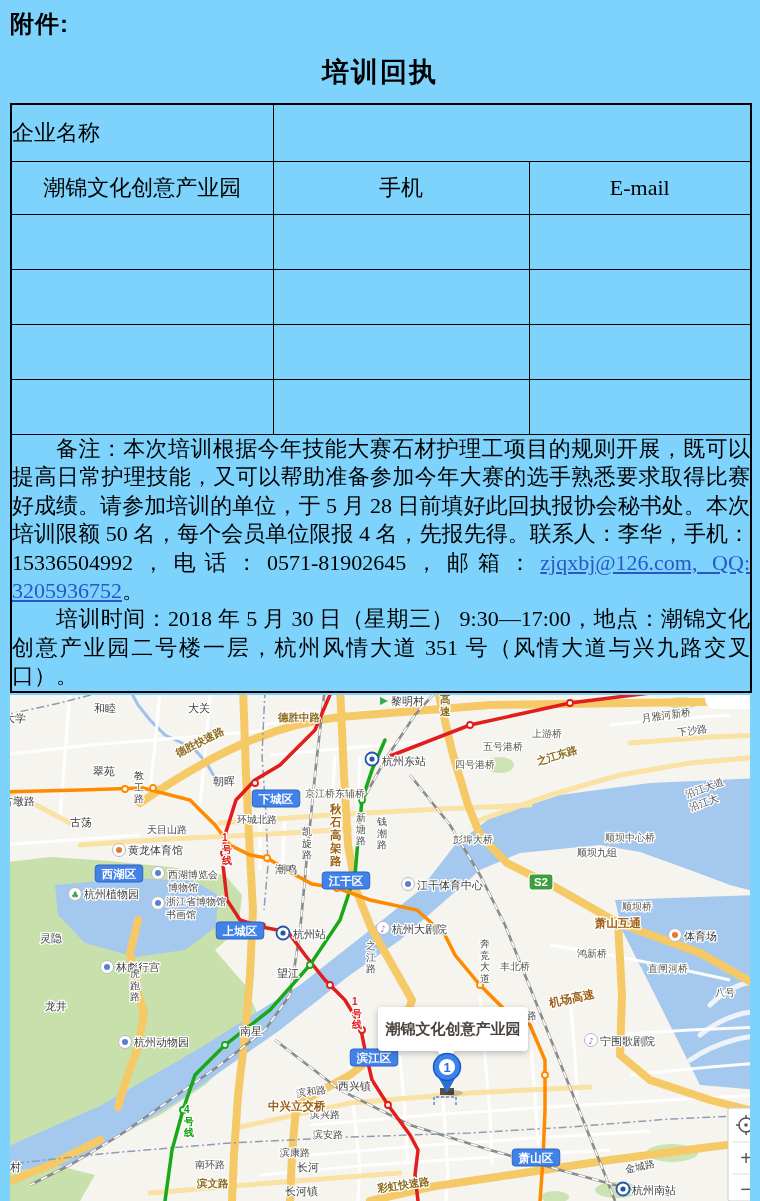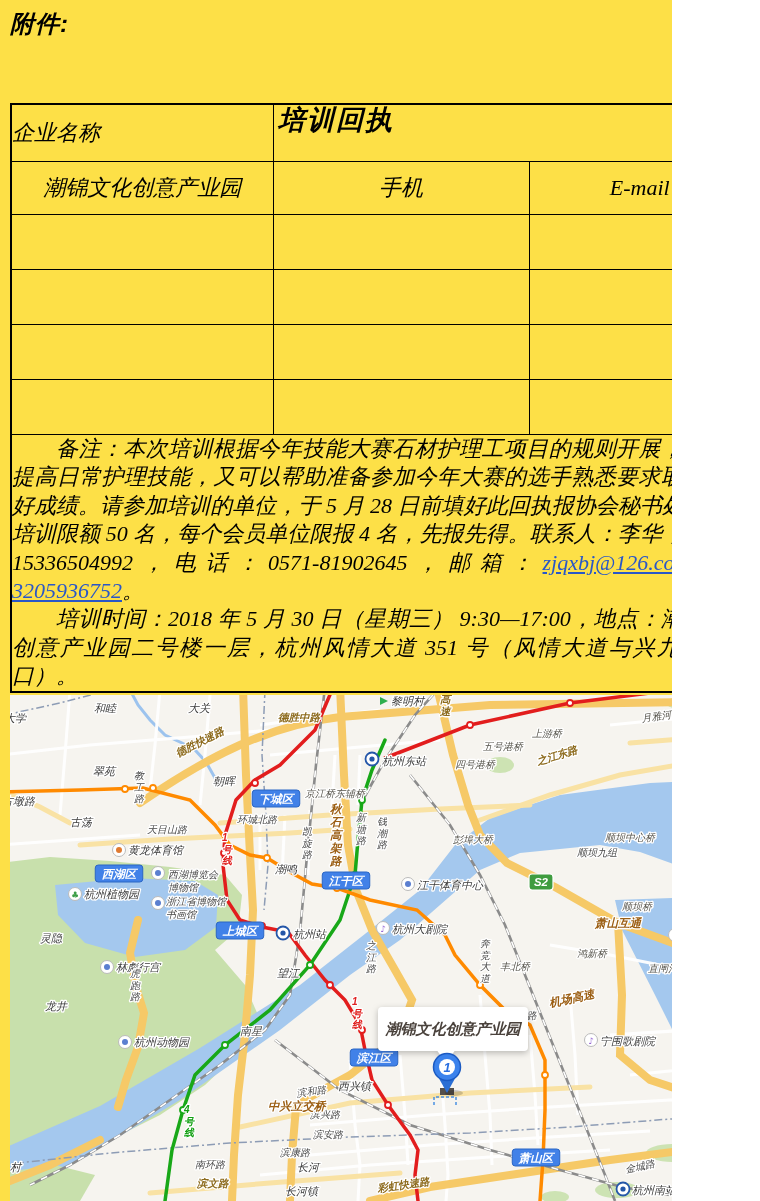--- a/index.html
+++ b/index.html
@@ -1,21 +1,21 @@
 <!DOCTYPE html>
 <html><head>
 <meta charset="utf-8">
 <style>
   html,body{margin:0;padding:0;background:#fff;}
-  #page{position:relative;width:672px;height:1201px;background:#fde047;overflow:hidden;
-        font-family:"Liberation Serif",serif;color:#000;font-style:italic;}
+  #page{position:relative;width:760px;height:1201px;background:#7dd3fc;overflow:hidden;
+        font-family:"Liberation Serif",serif;color:#000;}
   #attach{position:absolute;top:8px;left:10px;font-family:"Liberation Sans",sans-serif;
           font-weight:bold;font-size:24px;letter-spacing:1px;}
   #title{position:absolute;top:54px;left:0;width:100%;text-align:center;
-         font-family:"Liberation Sans",sans-serif;font-weight:bold;font-size:27px;letter-spacing:2px;margin-top:48px;}
+         font-family:"Liberation Sans",sans-serif;font-weight:bold;font-size:27px;letter-spacing:2px;}
   table.form{position:absolute;top:103px;left:10px;border-collapse:collapse;table-layout:fixed;width:740px;}
   table.form td{border:1px solid #000;font-size:22px;vertical-align:middle;padding:0;}
   table.form{border:2px solid #000;}
   td.lab{padding-left:12px;height:56px;}
   td.hd{text-align:center;height:52px;}
   td.emp{height:54px;}
   td.notes{padding:1px 8px 0 8px;font-size:21px;line-height:28.4px;text-align:justify;height:198px;vertical-align:top;}
   .ind{text-indent:2em;margin:0;}
   a.maillink{color:#2957c8;text-decoration:underline;cursor:pointer;}
   #map{position:absolute;top:695px;left:10px;width:740px;height:506px;}

